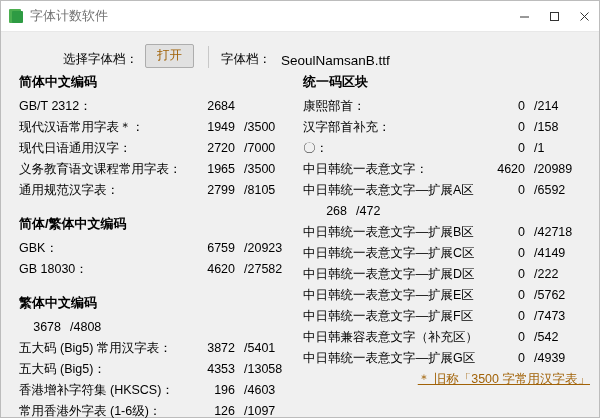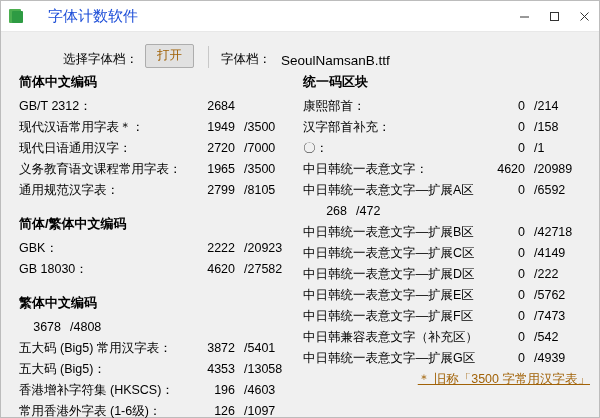--- a/index.html
+++ b/index.html
@@ -46,25 +46,24 @@
     border-radius: 1px;
   }
   .title-icon .sheet2 {
     position: absolute;
     left: 4px; top: 3px;
     width: 11px; height: 12px;
     background: #2e9b43;
     border-radius: 1px;
   }
   .title-text {
-    font-size: 15px;
-    color: #1d4ed8;
+    font-size: 13px;
+    color: #737373;
     flex: 1 1 auto;
     white-space: nowrap;
-    margin-left: 18px;
   }
   .win-btns {
     display: flex;
     height: 30px;
     flex: 0 0 auto;
   }
   .win-btn {
     width: 30px;
     height: 30px;
     display: flex;
@@ -254,21 +253,21 @@
           <span class="r-total">/8105</span>
         </div>
       </div>
 
       <div class="spacer-8"></div>
 
       <div class="sec-head">简体/繁体中文编码</div>
       <div class="rows">
         <div class="row">
           <span class="r-label">GBK：</span>
-          <span class="r-num">2222</span>
+          <span class="r-num">6759</span>
           <span class="r-total">/20923</span>
         </div>
         <div class="row">
           <span class="r-label">GB 18030：</span>
           <span class="r-num">4620</span>
           <span class="r-total">/27582</span>
         </div>
       </div>
 
       <div class="spacer-8"></div>

